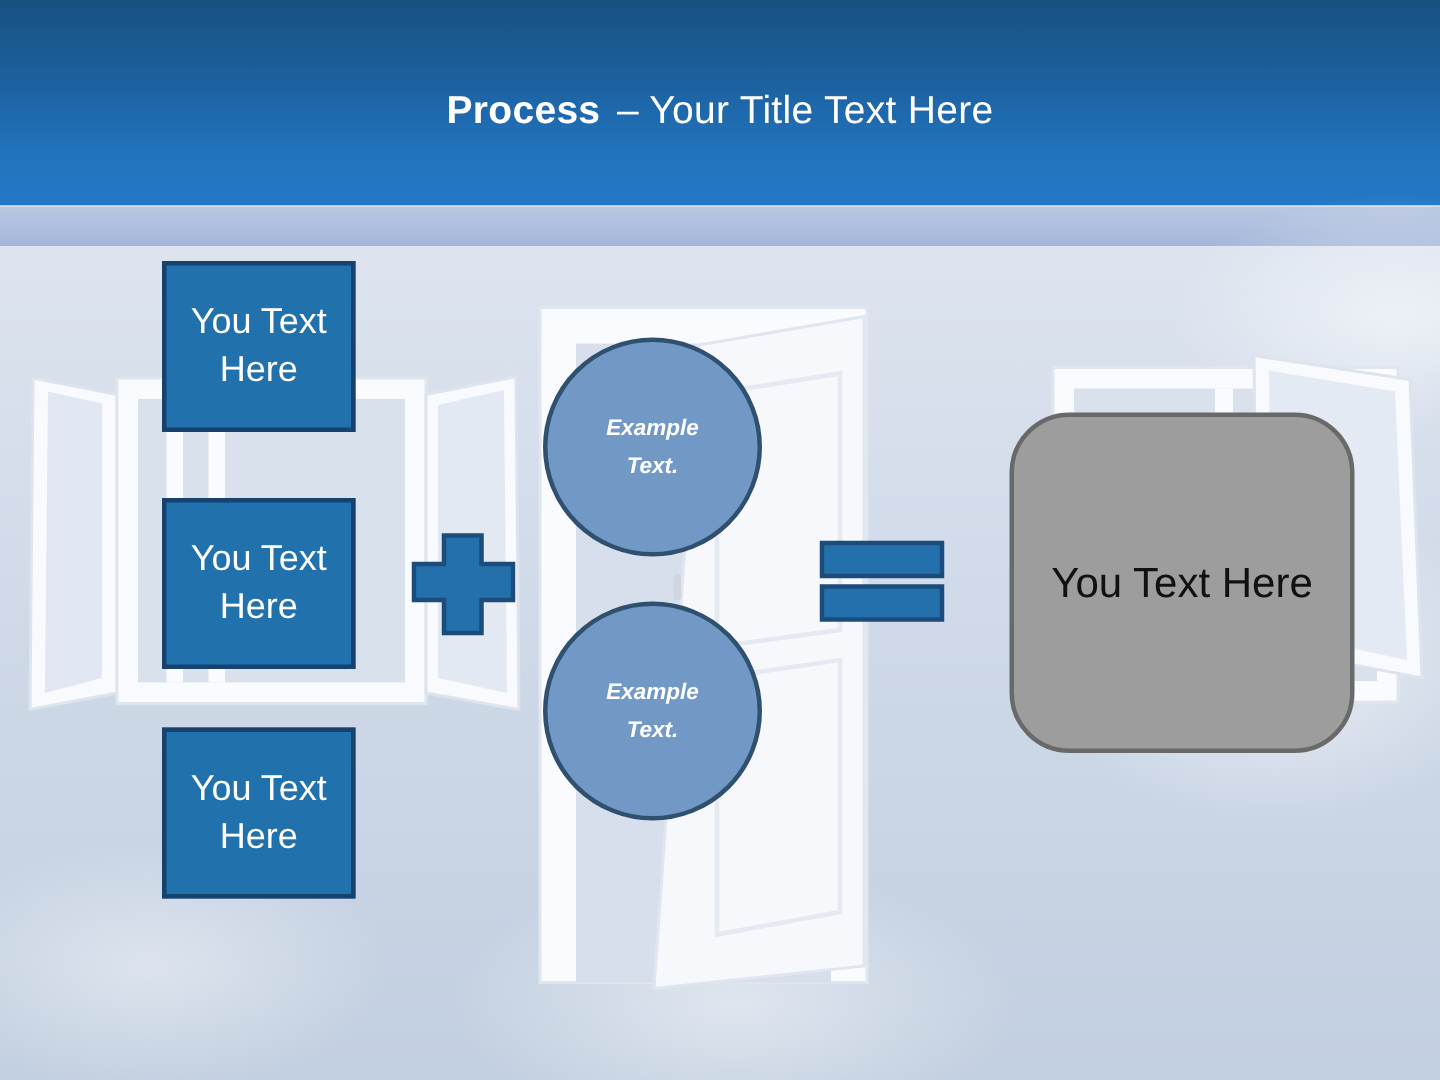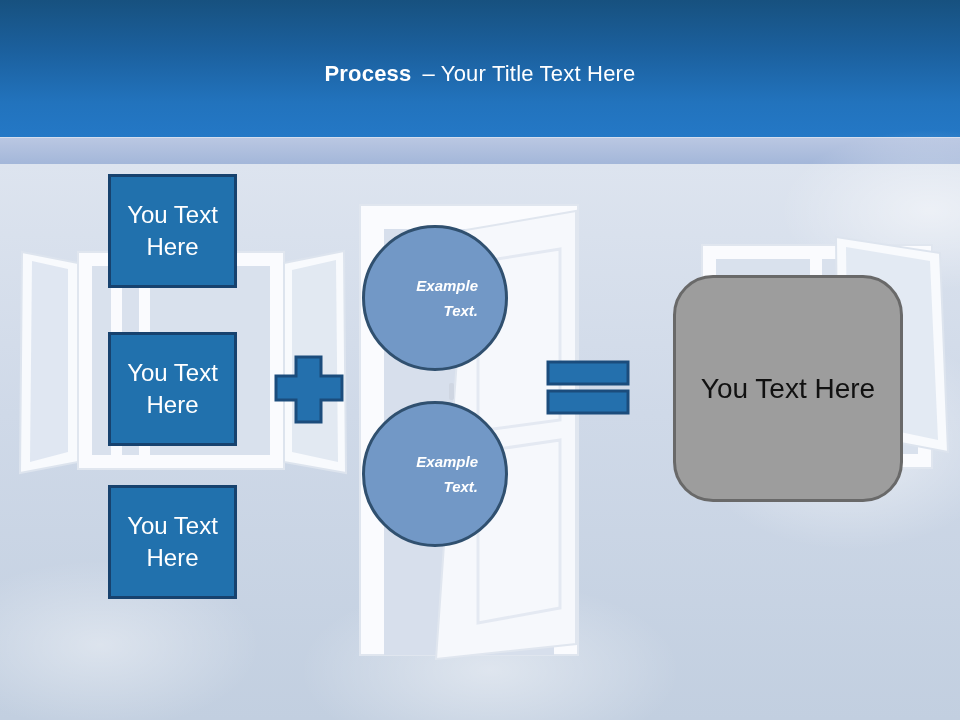--- a/index.html
+++ b/index.html
@@ -6,21 +6,21 @@
   #slide{
     position:relative;width:960px;height:720px;overflow:hidden;
     font-family:"Liberation Sans","DejaVu Sans",sans-serif;
   }
   
   .title-bar{
     position:absolute;left:0;top:0;width:960px;height:137px;
     background:linear-gradient(180deg,#17517f 0%,#1b5f9c 35%,#2273bd 75%,#2478c6 100%);
     display:flex;align-items:center;justify-content:center;
   }
-  .title{color:#ffffff;font-size:22px;letter-spacing:.2px;white-space:nowrap;padding-top:10px;}
+  .title{color:#ffffff;font-size:26px;letter-spacing:.2px;white-space:nowrap;padding-top:10px;}
   .title-bold{font-weight:700;}
   .title-rest{font-weight:400;margin-left:11px;}
   .band{
     position:absolute;left:0;top:137px;width:960px;height:27px;
     background:linear-gradient(180deg,#bac7e2 0%,#a2b6d9 100%);
     border-top:1px solid rgba(255,255,255,.55);
   }
   
   .sky{
     position:absolute;left:0;top:164px;width:960px;height:556px;
@@ -41,21 +41,21 @@
   }
   .step-square .lbl{width:106px;}
   .step-1{top:174px;} .step-2{top:332px;} .step-3{top:485px;}
   .op{position:absolute;}
   .circle{
     position:absolute;left:362px;width:146px;height:146px;box-sizing:border-box;
     background:#7298c6;border:3px solid #30506f;border-radius:50%;
     display:flex;align-items:center;justify-content:center;text-align:center;
     color:#ffffff;font-size:15px;font-weight:700;font-style:italic;line-height:1.7;
   }
-  .circle .lbl{width:86px;text-align:right;}
+  .circle .lbl{width:86px;}
   .circle-1{top:225px;} .circle-2{top:401px;}
   .result-box{
     position:absolute;left:673px;top:275px;width:230px;height:227px;box-sizing:border-box;
     background:#9d9d9d;border:3px solid #696969;border-radius:40px;
     display:flex;align-items:center;justify-content:center;text-align:center;
     color:#111111;font-size:28px;
   }
 </style>
 </head>
 <body>

